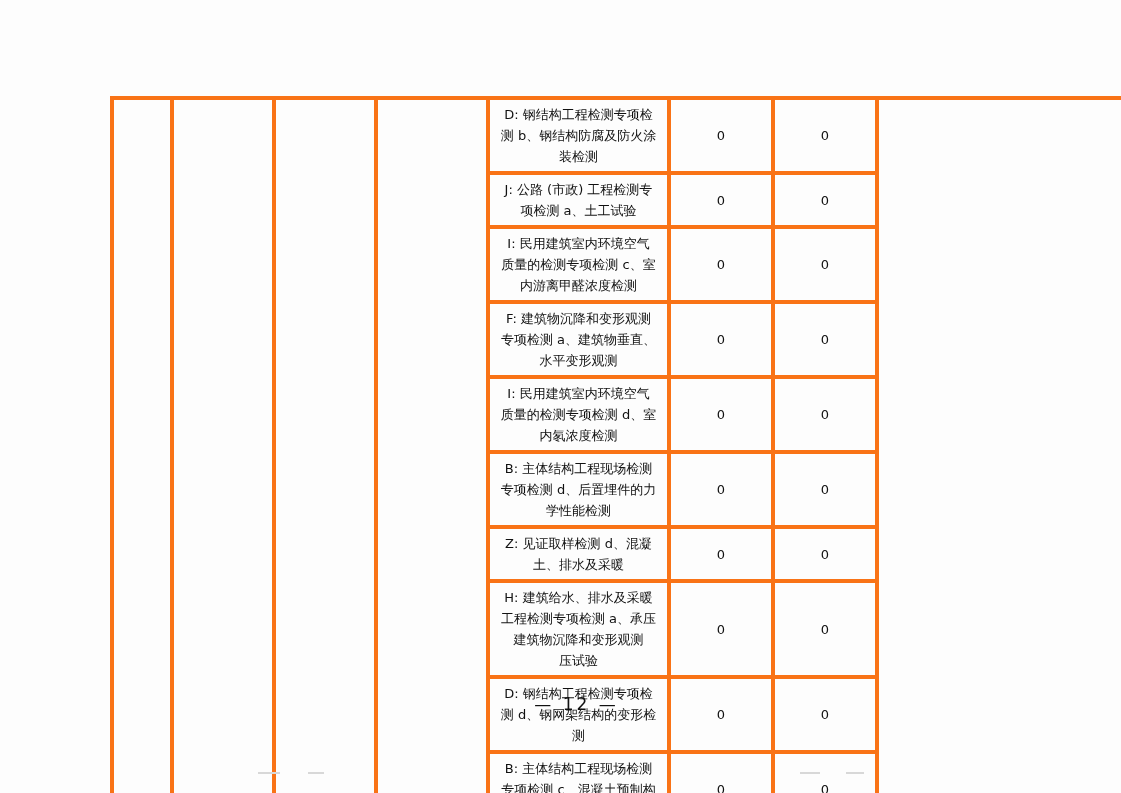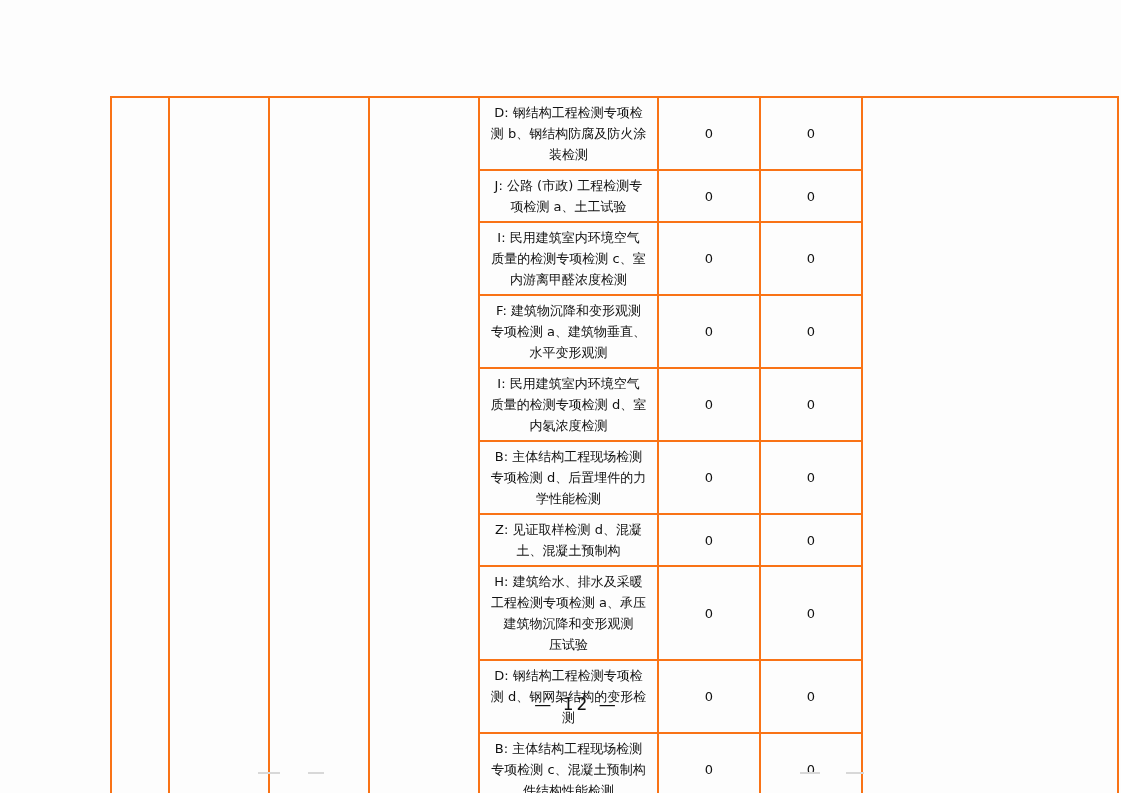--- a/index.html
+++ b/index.html
@@ -33,21 +33,21 @@
     left: 110px;
     top: 96px;
     width: 901px;
   }
   table.doc-table {
     border-collapse: collapse;
     width: 901px;
     table-layout: fixed;
   }
   table.doc-table td {
-    border: 2px solid #f97316;
+    border: 4px solid #f97316;
     vertical-align: middle;
     padding: 4px 6px;
     font-size: 13px;
     line-height: 21px;
     color: #111;
   }
   td.c0 { width: 44px; }
   td.c1 { width: 86px; }
   td.c2 { width: 86px; }
   td.c3 { width: 96px; }
@@ -161,21 +161,21 @@
               <span class="cell-text">B: 主体结构工程现场检测
 专项检测 d、后置埋件的力
 学性能检测</span>
             </td>
           <td class="c5">0</td>
           <td class="c6">0</td>
         </tr>
         <tr>
           <td class="c4">
               <span class="cell-text">Z: 见证取样检测 d、混凝
-土、混凝土预制构</span>
+土、排水及采暖</span>
             </td>
           <td class="c5">0</td>
           <td class="c6">0</td>
         </tr>
         <tr>
           <td class="c4">
               <span class="cell-text">H: 建筑给水、排水及采暖
 工程检测专项检测 a、承压
 建筑物沉降和变形观测
 压试验</span>

